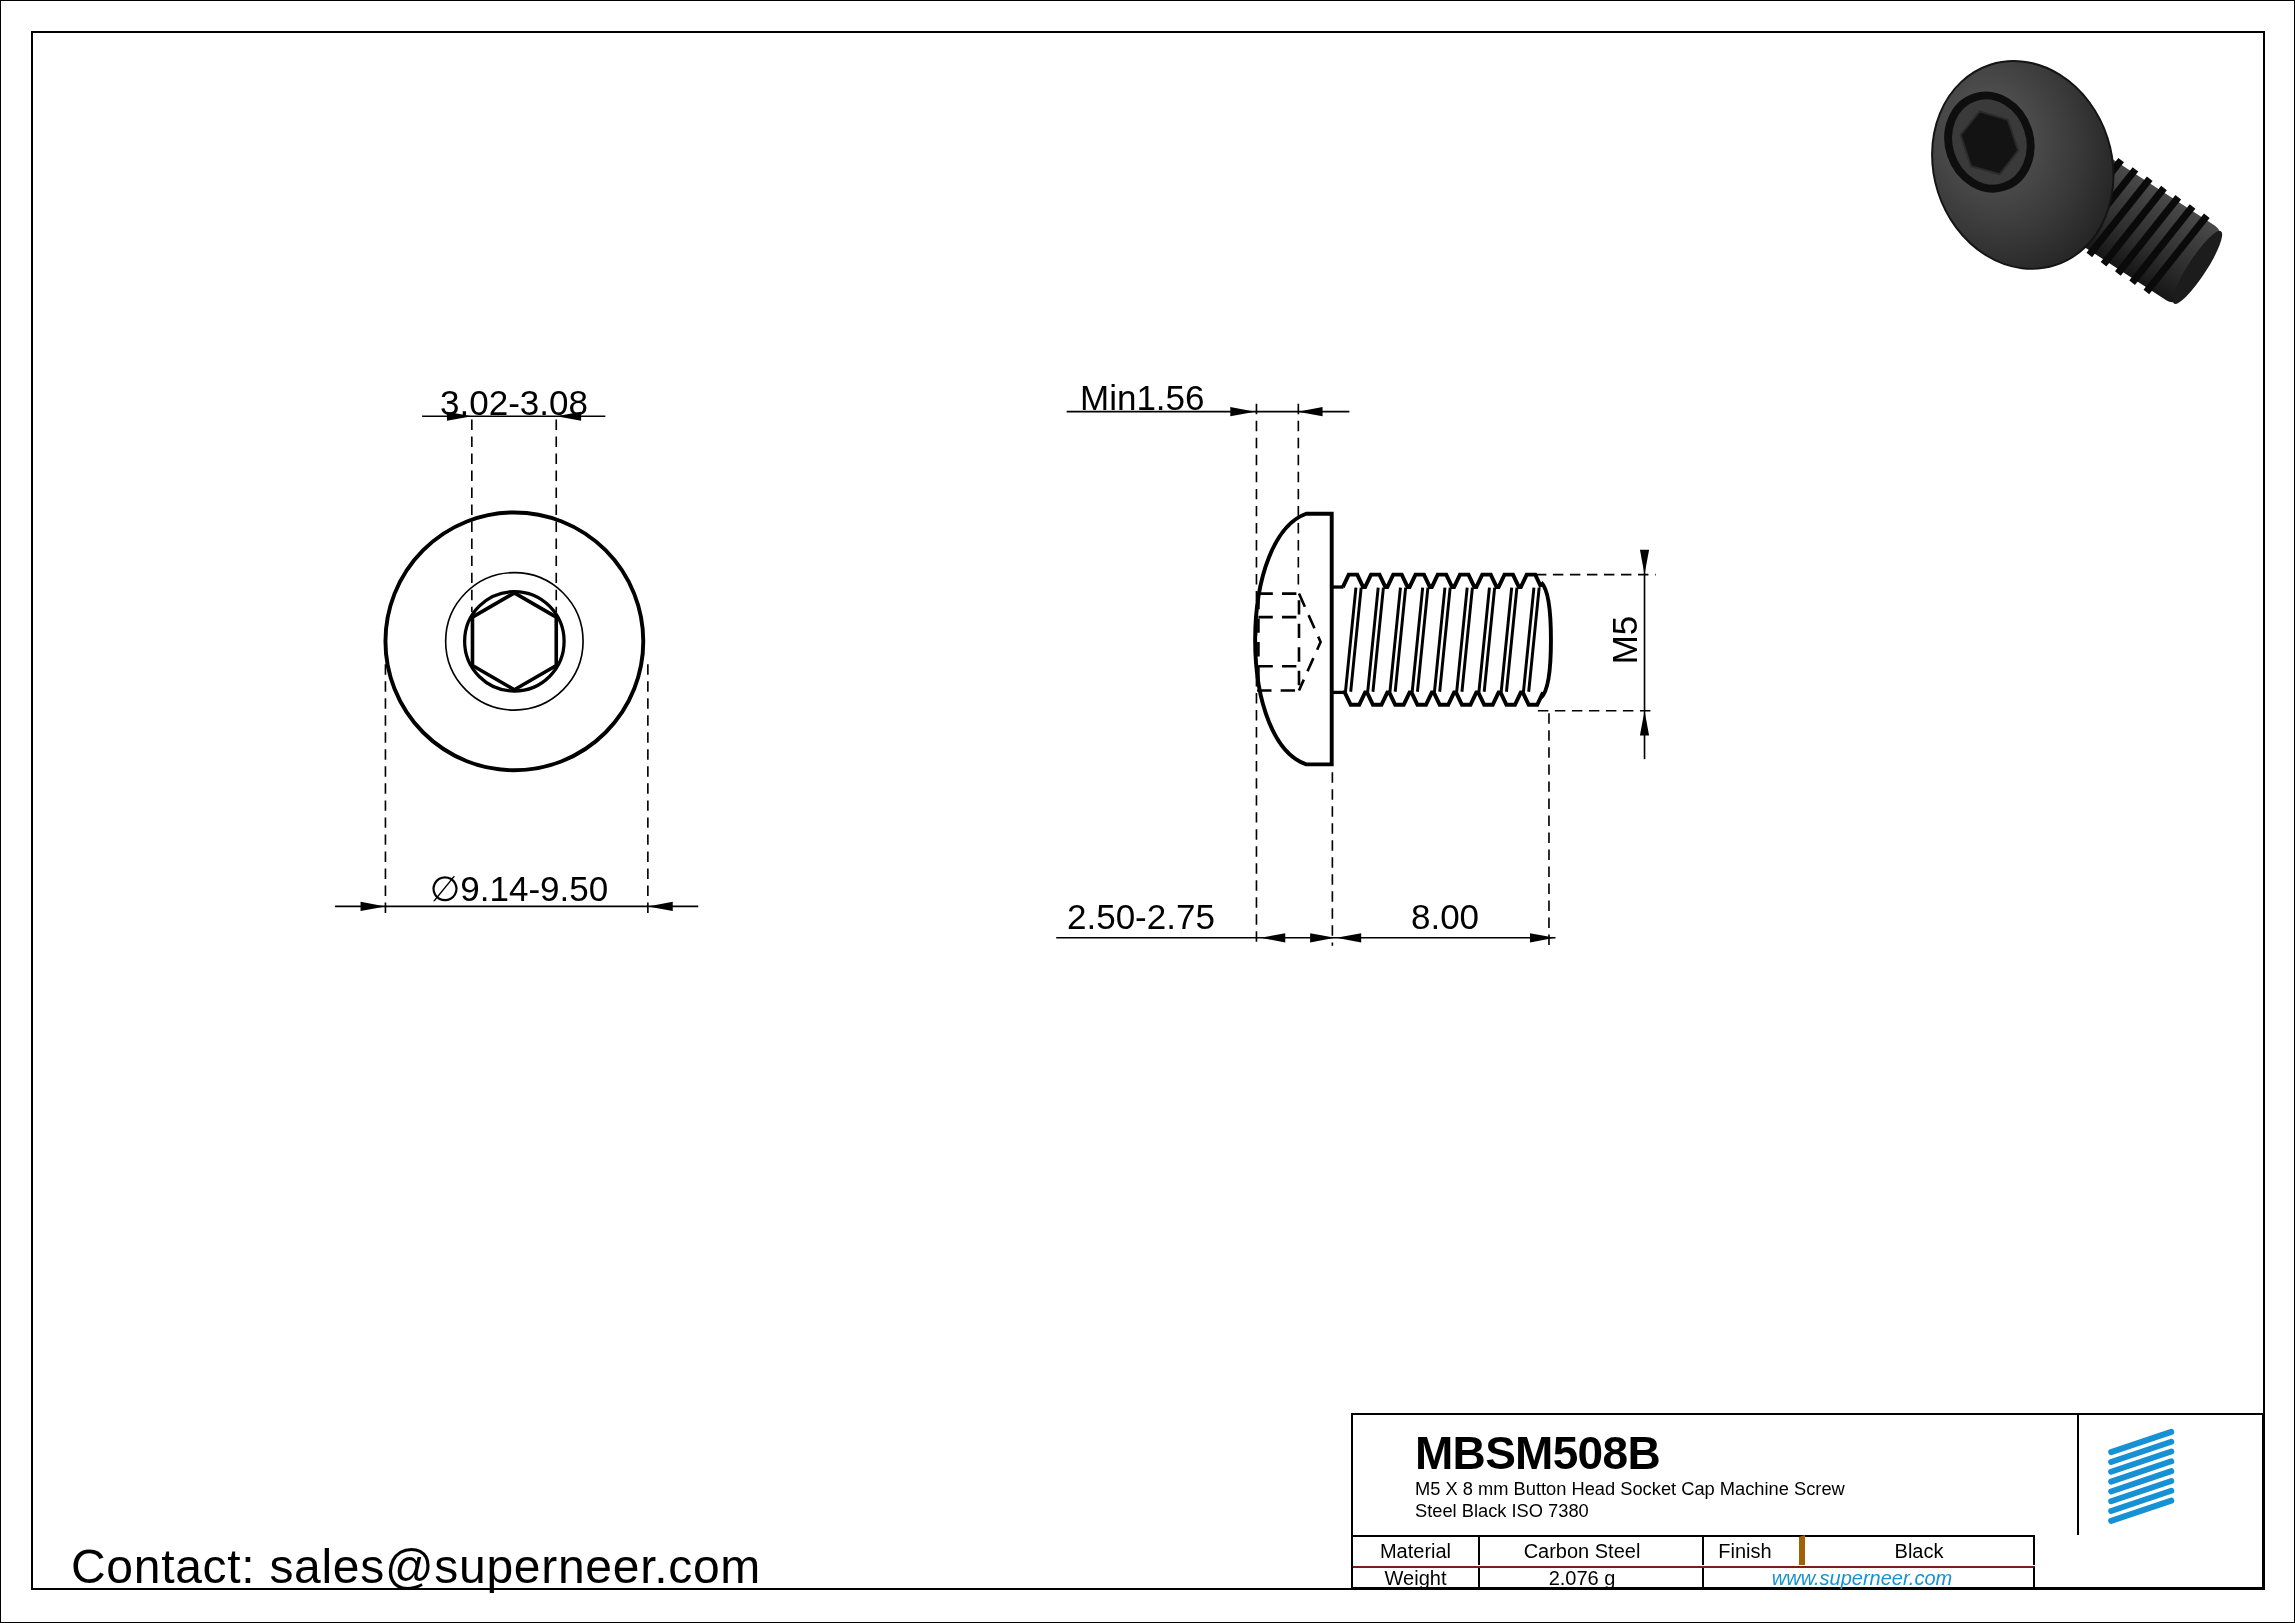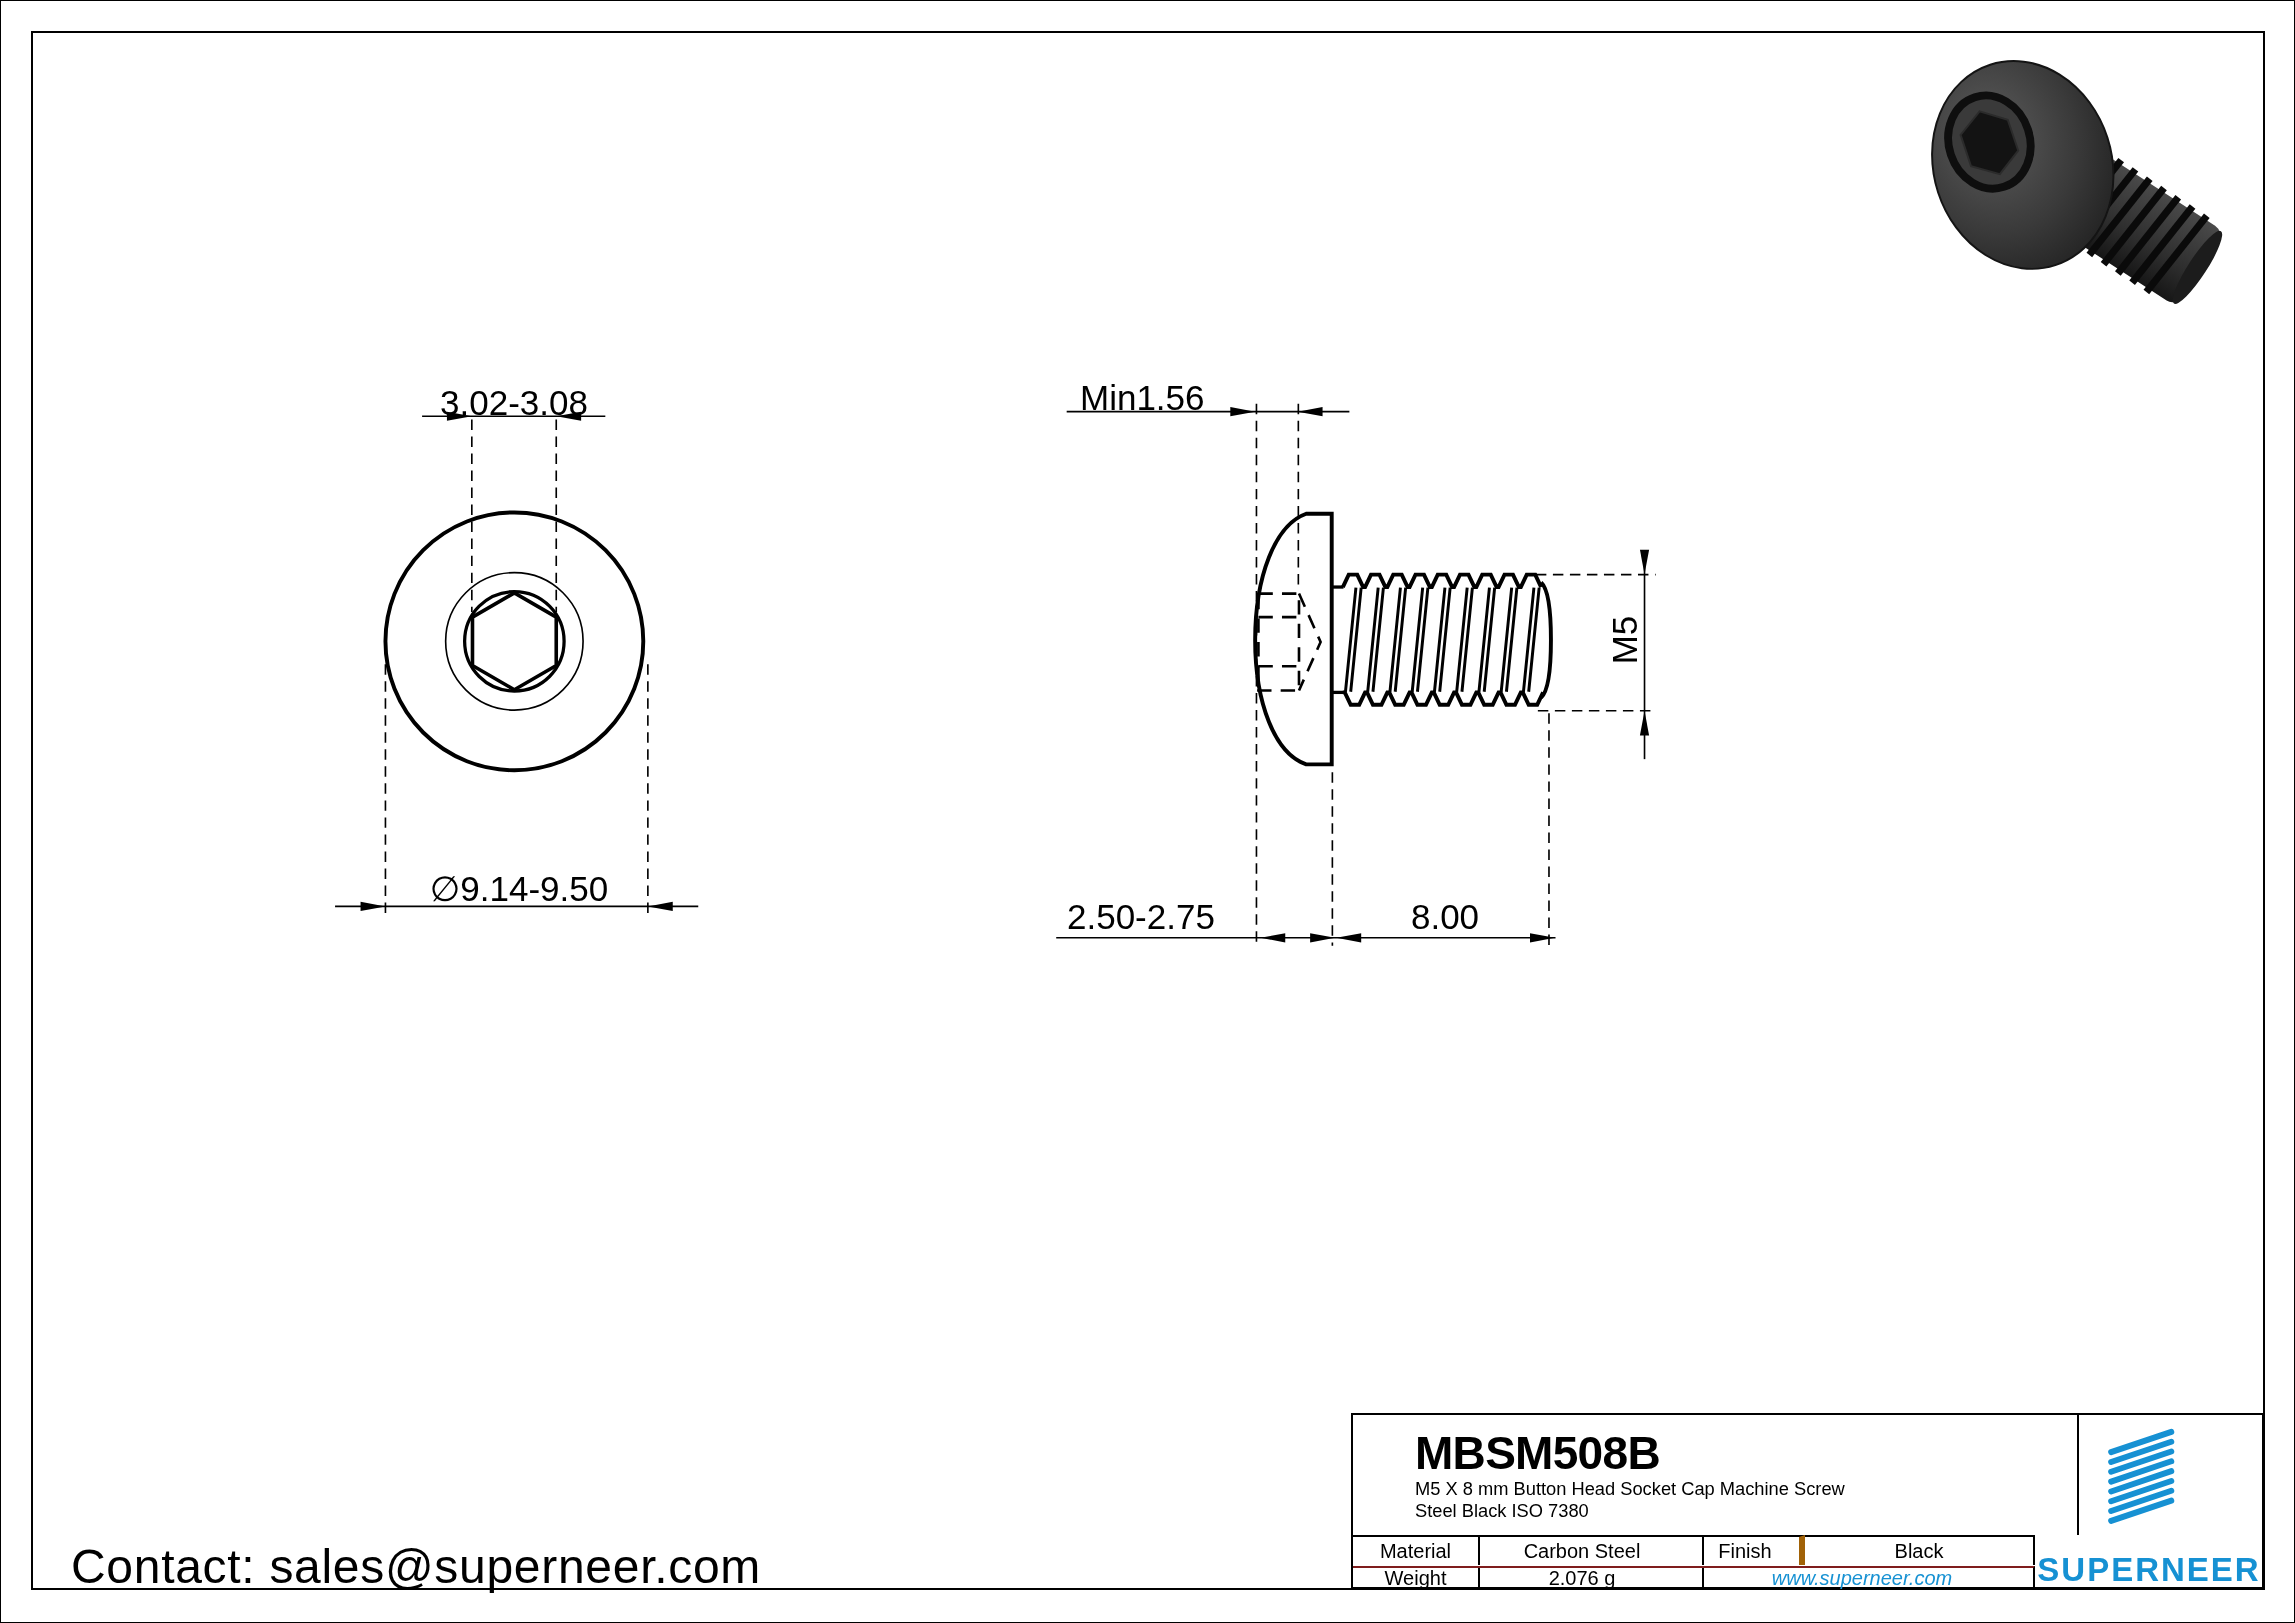--- a/index.html
+++ b/index.html
@@ -183,19 +183,16 @@
         <div>Steel Black ISO 7380</div>
       </div>
     </div>
     <div class="cell row1 c1">Material</div>
     <div class="cell row1 c2">Carbon Steel</div>
     <div class="cell row1 c3">Finish</div>
     <div class="cell row1 c4">Black</div>
     <div class="cell row2 c1">Weight</div>
     <div class="cell row2 c2">2.076 g</div>
     <div class="cell row2 c34" style="color:#1691d3;">www.superneer.com</div>
-    <div class="logo-panel">
-      <span class="brand" style="color:#1691d3;">SUPERNEER</span>
-    </div>
   </div>
 
 </div>
 
 
 </body></html>

